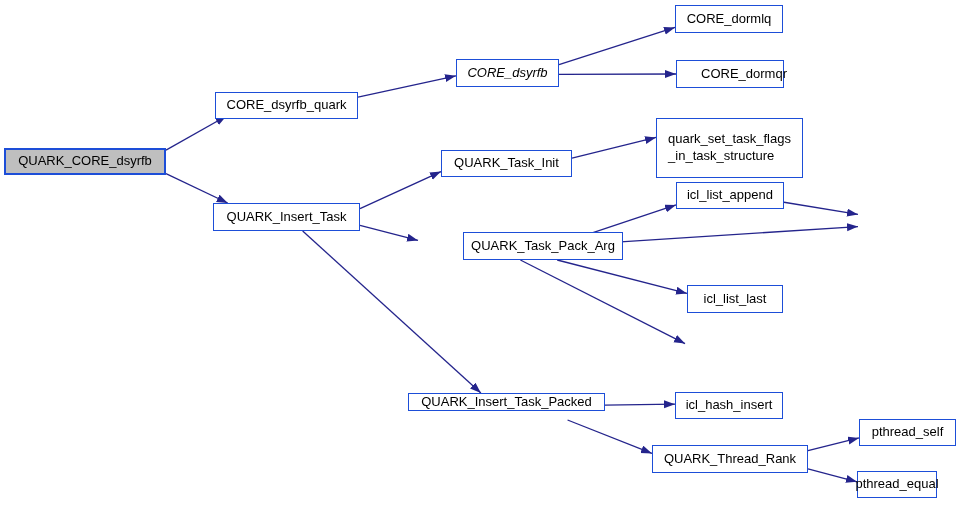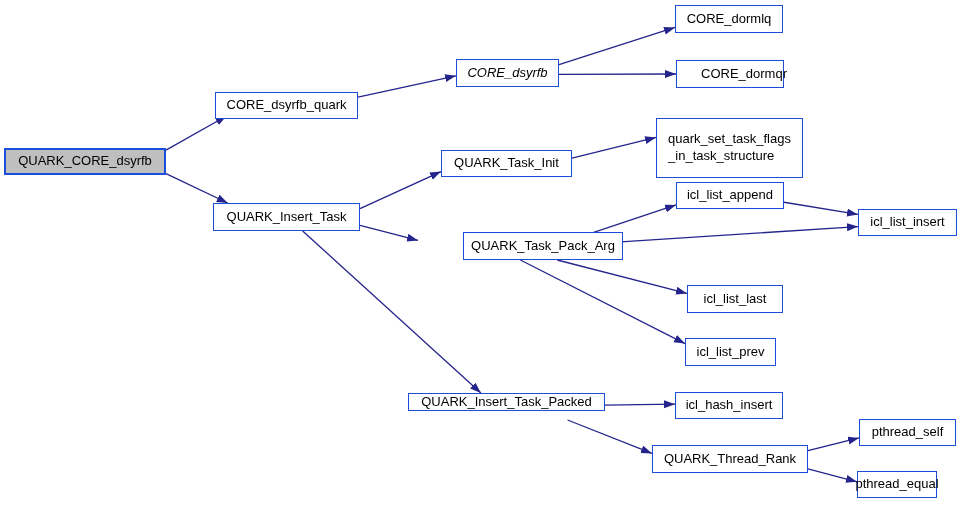--- a/index.html
+++ b/index.html
@@ -68,21 +68,19 @@
     <div class="node" style="left: 215px; top: 75px; width: 143px; height: 27px; margin-top: 17px;">CORE_dsyrfb_quark</div>
     <div class="node" style="left: 456px; top: 59px; width: 103px; height: 28px; font-style: italic;">CORE_dsyrfb</div>
     <div class="node" style="left: 675px; top: 5px; width: 108px; height: 28px;">CORE_dormlq</div>
     <div class="node" style="left: 676px; top: 60px; width: 108px; height: 28px; padding-left: 28px;">CORE_dormqr</div>
     <div class="node" style="left: 213px; top: 203px; width: 147px; height: 28px;">QUARK_Insert_Task</div>
     <div class="node" style="left: 441px; top: 150px; width: 131px; height: 27px;">QUARK_Task_Init</div>
     <div class="node" style="left: 656px; top: 118px; width: 147px; height: 60px;">quark_set_task_flags
 _in_task_structure</div>
     <div class="node" style="left: 418px; top: 232px; width: 160px; height: 28px; margin-left: 45px;">QUARK_Task_Pack_Arg</div>
     <div class="node" style="left: 676px; top: 182px; width: 108px; height: 27px;">icl_list_append</div>
-    <div class="node" style="left: 858px; top: 209px; width: 99px; height: 27px;">icl_list_insert</div>
     <div class="node" style="left: 687px; top: 285px; width: 96px; height: 28px;">icl_list_last</div>
-    <div class="node" style="left: 685px; top: 338px; width: 91px; height: 28px;">icl_list_prev</div>
     <div class="node" style="left: 408px; top: 393px; width: 197px; height: 18px;">QUARK_Insert_Task_Packed</div>
     <div class="node" style="left: 652px; top: 445px; width: 156px; height: 28px;">QUARK_Thread_Rank</div>
     <div class="node" style="left: 675px; top: 392px; width: 108px; height: 27px;">icl_hash_insert</div>
     <div class="node" style="left: 859px; top: 419px; width: 97px; height: 27px;">pthread_self</div>
     <div class="node" style="left: 857px; top: 471px; width: 80px; height: 27px;">pthread_equal</div>
   </div>
 
 </body></html>

